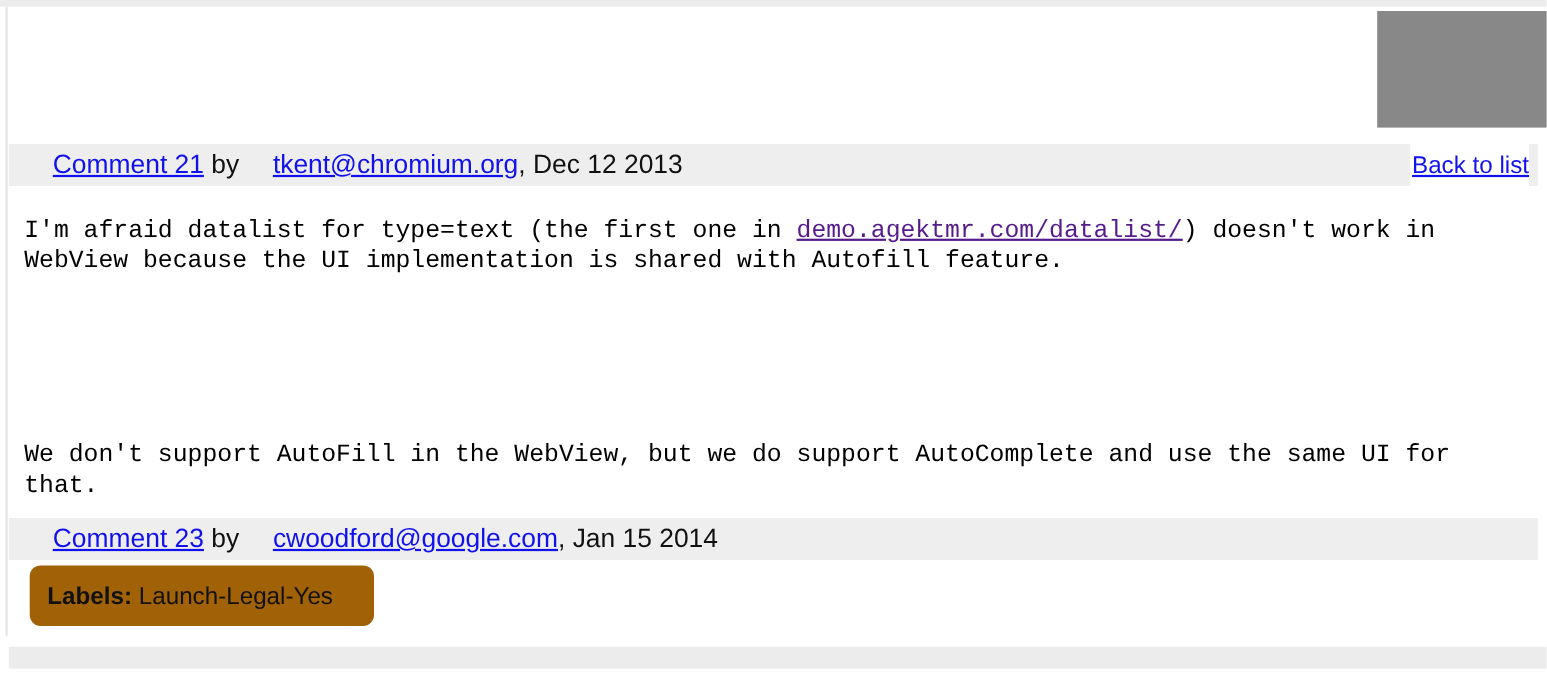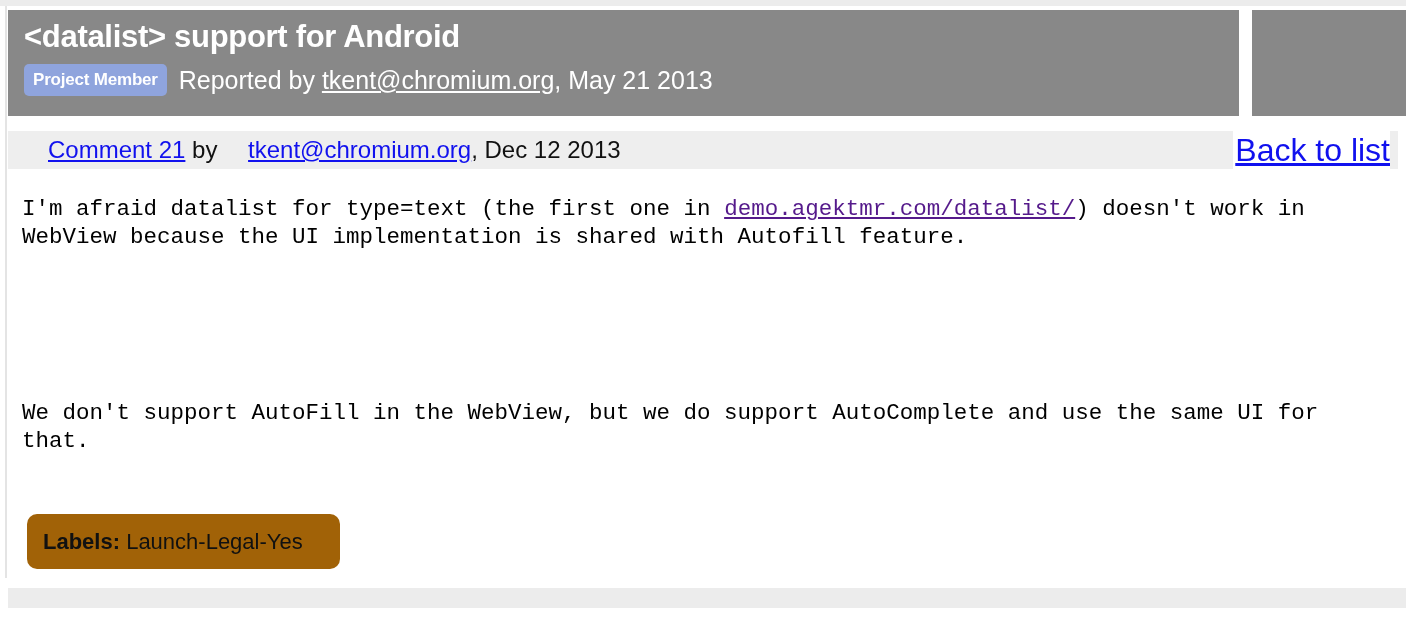--- a/index.html
+++ b/index.html
@@ -125,21 +125,21 @@
   .comment-head a {
     color: #1111ee;
     text-decoration: underline;
     margin-left: 24px;
   }
 
   .back-to-list {
     position: absolute;
     right: 8px;
     top: 0;
-    font-size: 32px;
+    font-size: 22px;
     line-height: 38px;
     color: #8a8a8a;
     text-decoration: underline;
     background: #ffffff;
     padding-left: 2px;
   }
 
   .comment-body {
     position: absolute;
     left: 8px;
@@ -186,37 +186,33 @@
   }
 </style>
 </head>
 <body>
 
 <div id="page">
 
   <div class="top-strip"></div>
   <div class="left-rule"></div>
 
-  <div class="issue-header">
-    <div class="issue-title">&lt;datalist&gt; support for Android</div>
-    <div class="issue-meta-row">
-      <span class="member-badge">Project Member</span>
-      <span class="issue-reported"><span>Reported by </span><a href="#">tkent@chromium.org</a><span>, May 21 2013</span></span>
-    </div>
-  </div>
   <div class="issue-header-right"></div>
   <div class="header-caret"></div>
 
   <div class="comment-head" style="top:131px;">
     <a href="#">Comment 21</a><span> by </span><a href="#">tkent@chromium.org</a><span>, Dec 12 2013</span>
     <a href="#" class="back-to-list">Back to list</a>
   </div>
   <div class="comment-body" style="top:195px;"><span>I'm afraid datalist for type=text (the first one in </span><a href="#">demo.agektmr.com/datalist/</a><span>) doesn't work in
 WebView because the UI implementation is shared with Autofill feature.</span></div>
 
   <div class="comment-body" style="top:399px;"><span>We don't support AutoFill in the WebView, but we do support AutoComplete and use the same UI for
 that.</span></div>
 
+  <div class="comment-head" style="top:471px;">
+    <a href="#">Comment 23</a><span> by </span><a href="#">cwoodford@google.com</a><span>, Jan 15 2014</span>
+  </div>
   <div class="labels-box"><span class="labels-key">Labels:</span><span> Launch-Legal-Yes</span></div>
 
   <div class="bottom-bar"></div>
 
 </div>
 
 </body></html>

